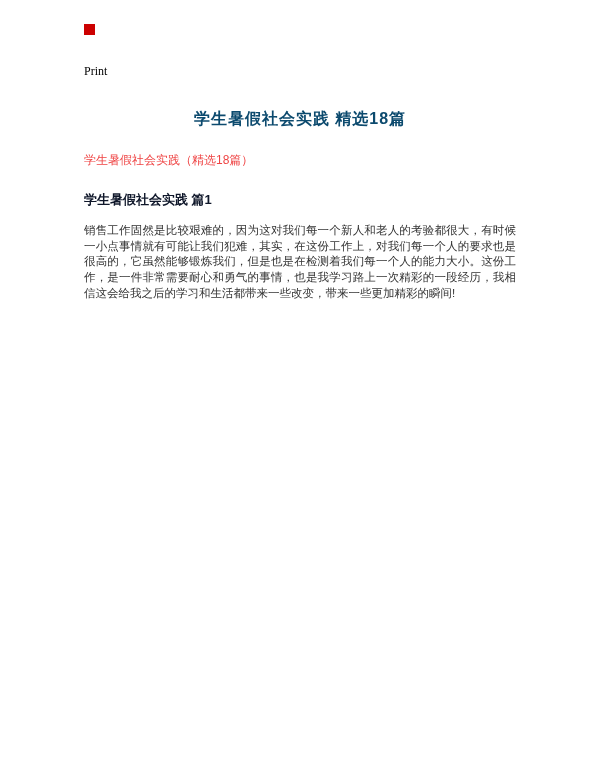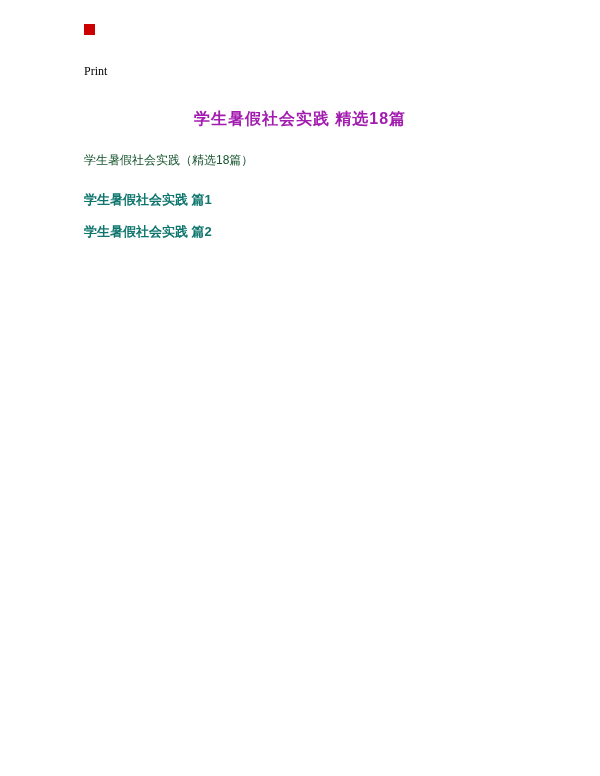--- a/index.html
+++ b/index.html
@@ -34,43 +34,43 @@
   .doc-title {
     text-align: center;
     font-size: 16px;
     font-weight: bold;
     color: #cc0000;
     letter-spacing: 1px;
     margin: 6px 0 22px 0;
   }
   .doc-subtitle {
     font-size: 12px;
-    color: #14532d;
+    color: #ef4444;
     margin-bottom: 22px;
   }
   .section-heading {
     font-size: 13px;
     font-weight: bold;
-    color: #0f766e;
+    color: #0f172a;
     margin: 6px 0 14px 0;
   }
   .body-paragraph {
     font-size: 11.5px;
     line-height: 1.36;
     color: #333333;
     text-align: justify;
     text-justify: inter-ideograph;
     margin-bottom: 13px;
   }
 </style>
 </head>
 <body>
 
 <div class="page">
   <div class="red-square" style="background: rgb(204, 0, 0);"></div>
   <div class="print-label">Print</div>
-  <h1 class="doc-title" style="color: #a21caf;">学生暑假社会实践 精选18篇</h1>
+  <h1 class="doc-title" style="color: #0c4a6e;">学生暑假社会实践 精选18篇</h1>
   <p class="doc-subtitle">学生暑假社会实践（精选18篇）</p>
   <div id="sections">
       <h2 class="section-heading">学生暑假社会实践 篇1</h2>
-      <h2 class="section-heading">学生暑假社会实践 篇2</h2>
+      <p class="body-paragraph">销售工作固然是比较艰难的，因为这对我们每一个新人和老人的考验都很大，有时候一小点事情就有可能让我们犯难，其实，在这份工作上，对我们每一个人的要求也是很高的，它虽然能够锻炼我们，但是也是在检测着我们每一个人的能力大小。这份工作，是一件非常需要耐心和勇气的事情，也是我学习路上一次精彩的一段经历，我相信这会给我之后的学习和生活都带来一些改变，带来一些更加精彩的瞬间!</p>
     </div>
 </div>
 
 </body></html>

